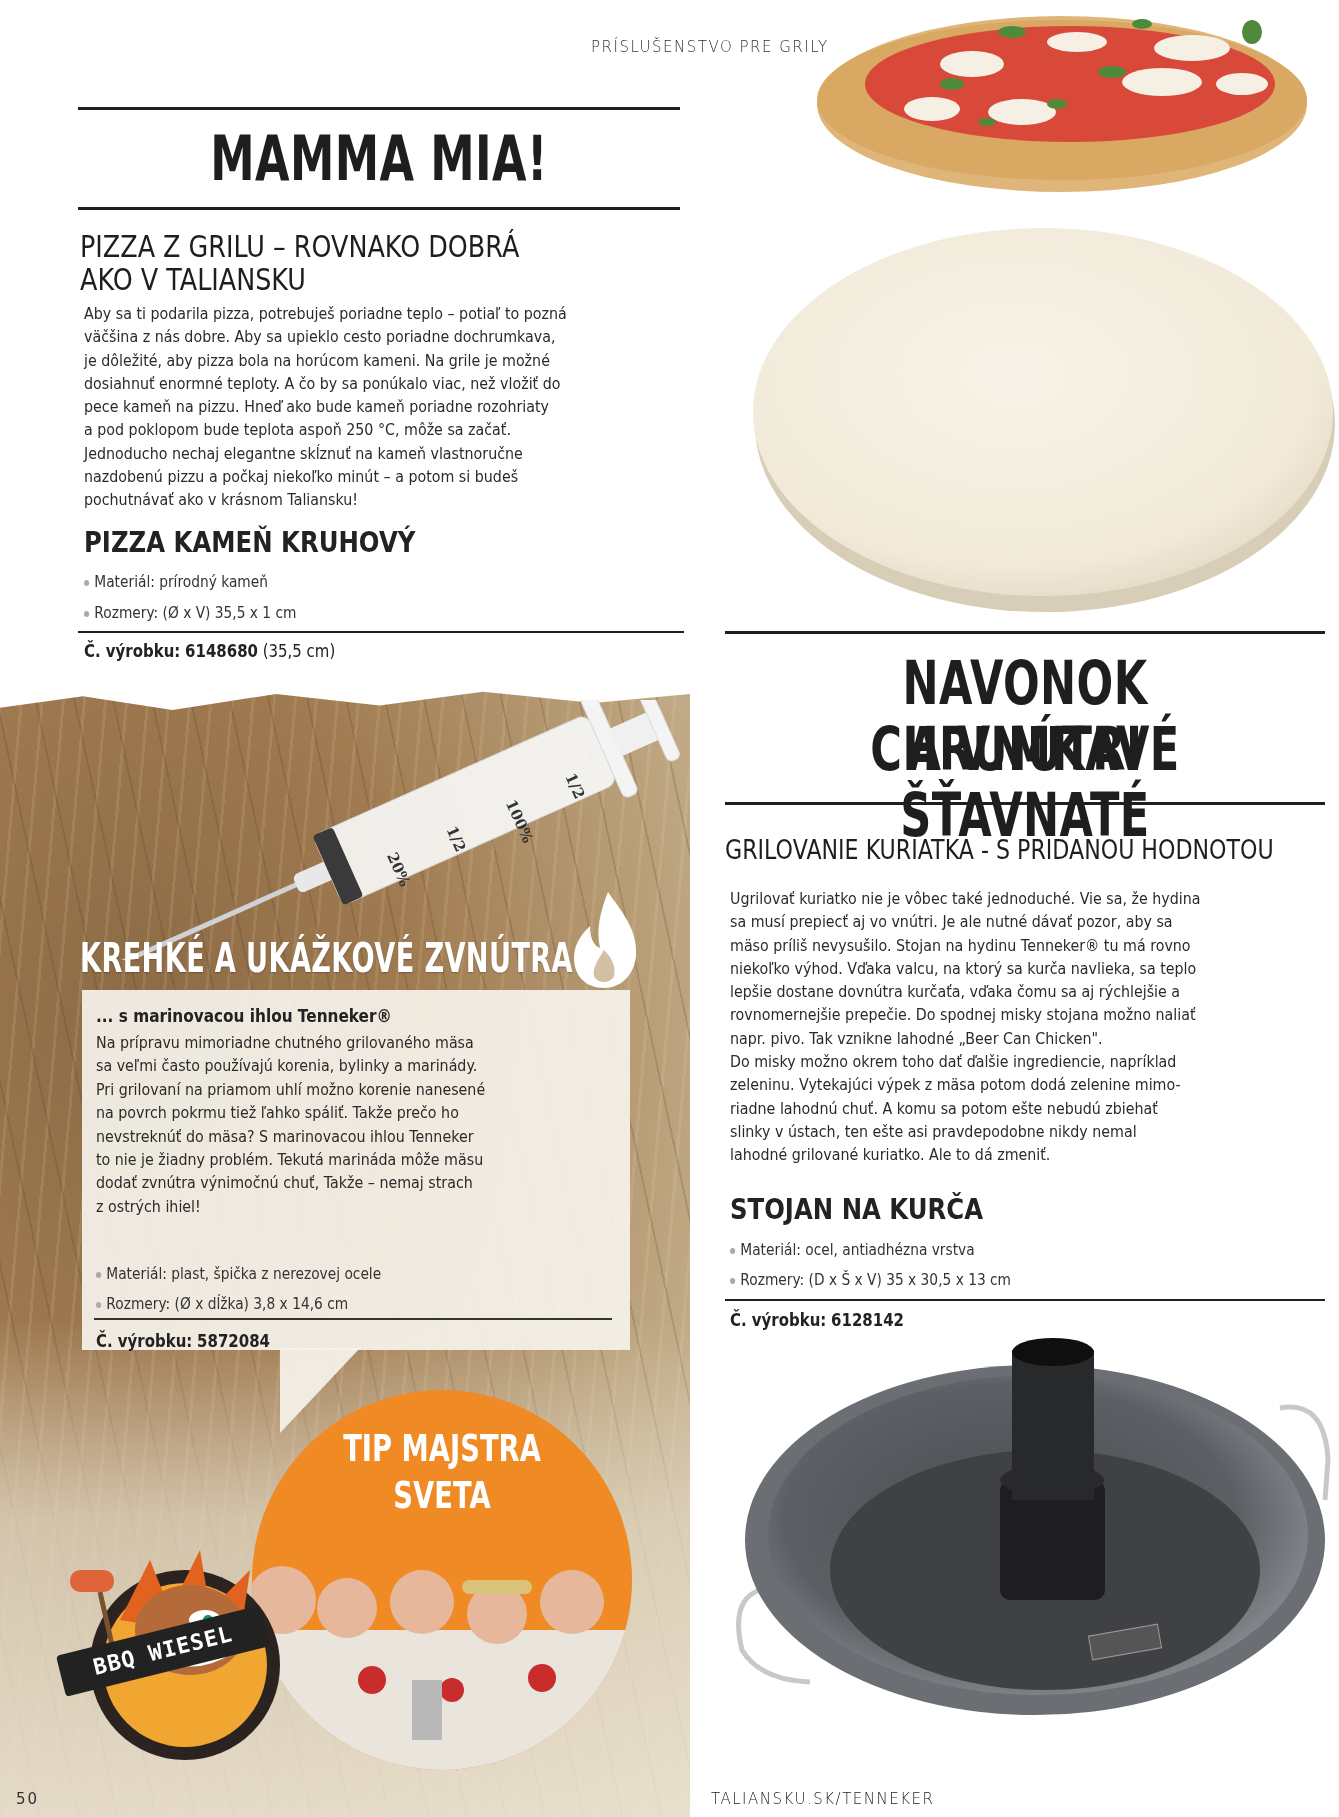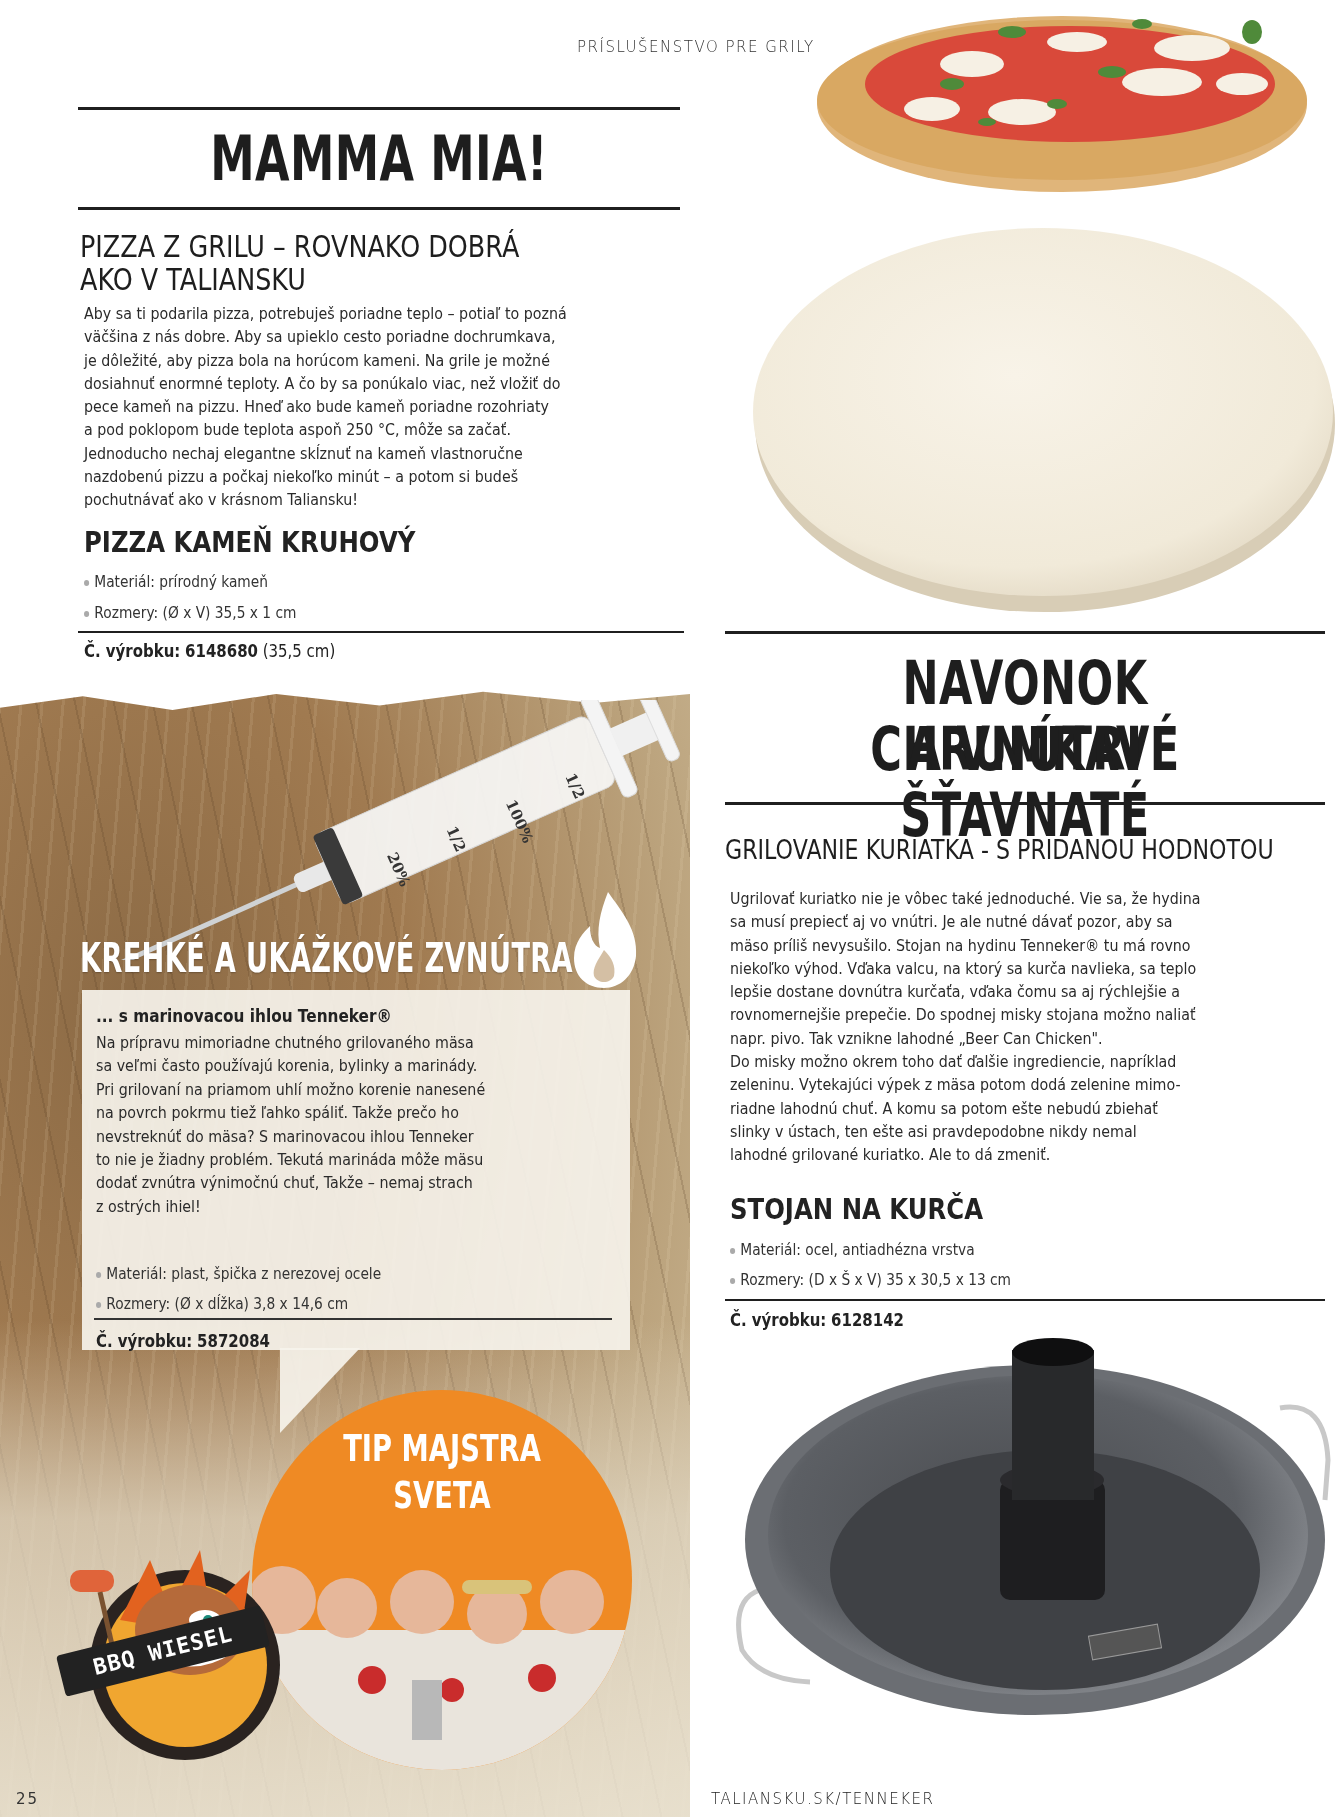--- a/index.html
+++ b/index.html
@@ -1,20 +1,20 @@
 <!DOCTYPE html>
 <html><head>
 <meta charset="utf-8">
 <style>
   * { box-sizing: border-box; margin: 0; padding: 0; }
   html, body { width: 1339px; height: 1817px; background: #ffffff; overflow: hidden; }
   body { position: relative; font-family: "DejaVu Sans", sans-serif; color: #222; }
 
   .abs { position: absolute; }
-  .section-label { left: 577px; top: 38px; font-size: 15px; letter-spacing: 1.5px; color: #333; font-family: "DejaVu Sans", sans-serif; font-weight: 300; }
+  .section-label { left: 591px; top: 38px; font-size: 15px; letter-spacing: 1.5px; color: #333; font-family: "DejaVu Sans", sans-serif; font-weight: 300; }
   .rule { position: absolute; background: #1f1f1f; }
   .title-xl { font-family: "DejaVu Sans", sans-serif; font-weight: 900; color: #1e1e1e; text-align: center; transform: scaleX(0.72); transform-origin: center; letter-spacing: 0.5px; }
   .sub-h { font-family: "DejaVu Sans", sans-serif; font-weight: 500; color: #1e1e1e; transform: scaleX(0.82); transform-origin: left; }
   .body-text { font-family: "DejaVu Sans", sans-serif; font-size: 16.2px; line-height: 23.3px; color: #2a2a2a; transform: scaleX(0.88); transform-origin: left; white-space: pre-line; }
   .prod-h { font-family: "DejaVu Sans", sans-serif; font-weight: 700; font-size: 29px; color: #222; transform: scaleX(0.84); transform-origin: left; }
   .bullet { font-size: 16px; color: #333; transform: scaleX(0.86); transform-origin: left; }
   .bullet .dot { display: inline-block; width: 6px; height: 6px; border-radius: 50%; background: #aaa; margin-right: 6px; vertical-align: middle; }
   .prodno { font-size: 17px; color: #222; transform: scaleX(0.88); transform-origin: left; }
   .prodno b { font-weight: 700; }
 
@@ -245,14 +245,14 @@
   <ellipse cx="315" cy="210" rx="290" ry="175" fill="#6b6e73"></ellipse>
   <ellipse cx="318" cy="205" rx="270" ry="160" fill="url(#pang)"></ellipse>
   <ellipse cx="325" cy="240" rx="215" ry="120" fill="#3f4145"></ellipse>
   <rect x="280" y="150" width="105" height="120" rx="10" fill="#1e1e20"></rect>
   <ellipse cx="332" cy="150" rx="52" ry="16" fill="#2a2a2d"></ellipse>
   <rect x="292" y="20" width="82" height="150" fill="#28292b"></rect>
   <ellipse cx="333" cy="22" rx="41" ry="14" fill="#0f0f10"></ellipse>
   <rect x="370" y="300" width="70" height="24" fill="#555" stroke="#999" stroke-width="1" transform="rotate(-10 405 312)"></rect>
 </svg>
 
-<div class="abs page-num">25</div>
+<div class="abs page-num">50</div>
 <div class="abs footer-url">TALIANSKU.SK/TENNEKER</div>
 
 </body></html>

